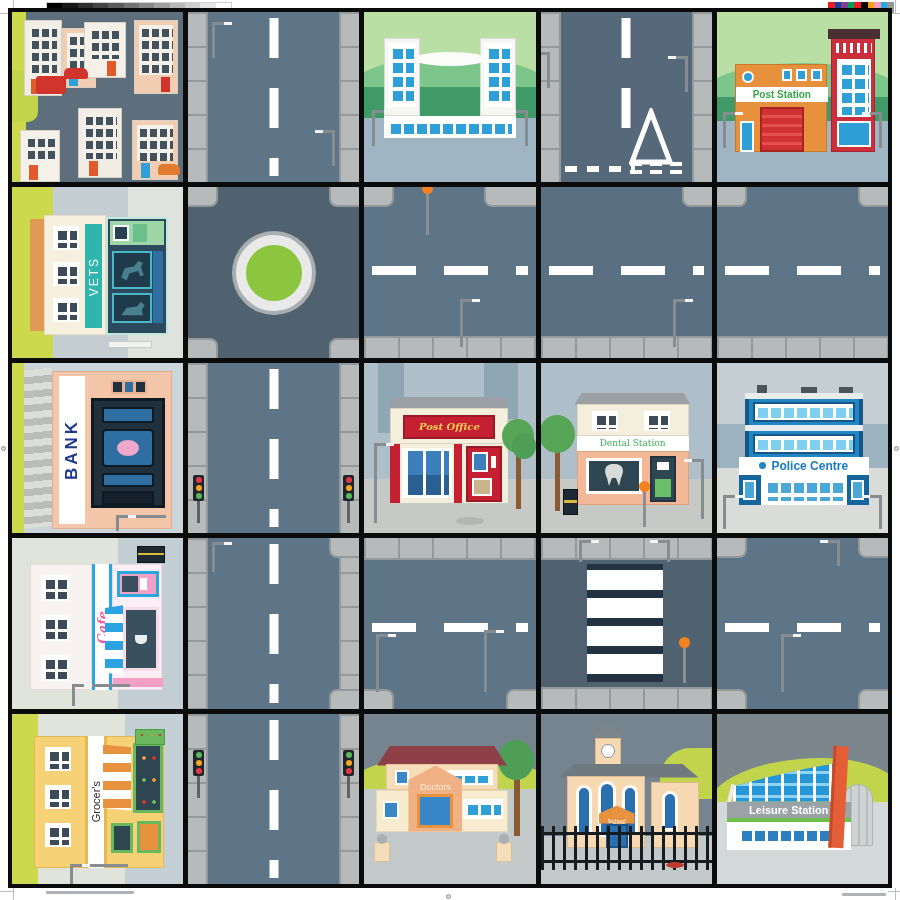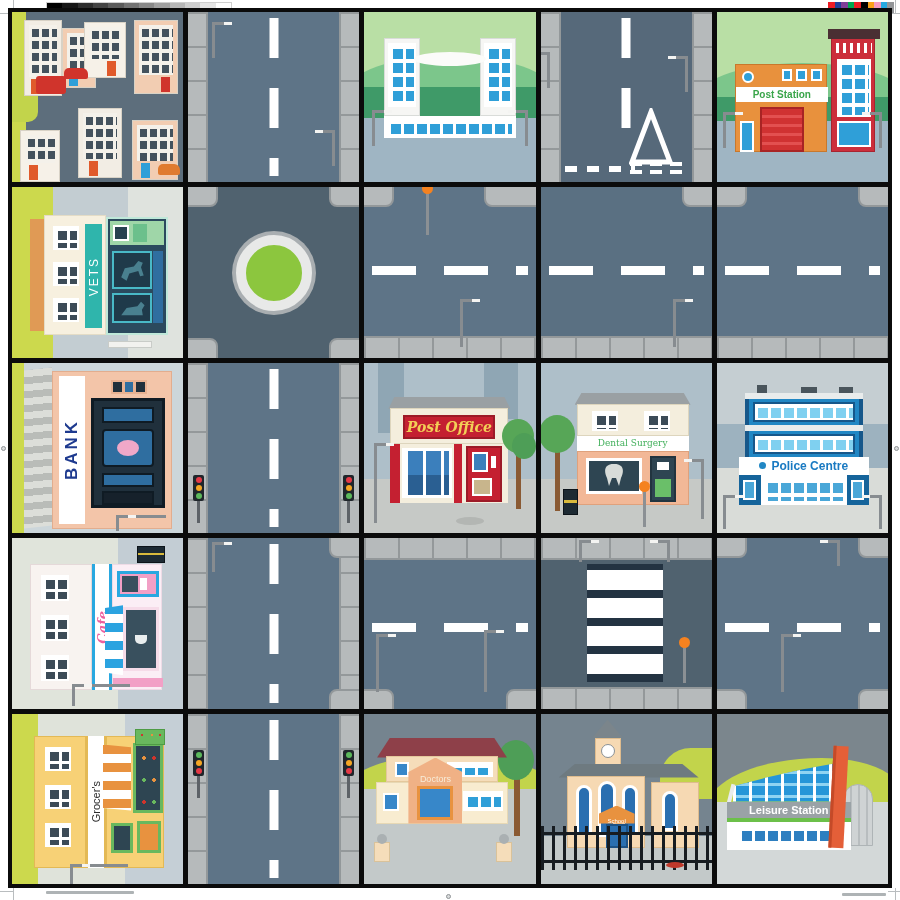--- a/index.html
+++ b/index.html
@@ -380,21 +380,21 @@
   </div>
 
   <div class="t" style="background:#aebfc9;">
     <div class="abs" style="left:14px;top:0;width:26px;height:70px;background:#8fa6b4;"></div>
     <div class="abs" style="left:120px;top:0;width:34px;height:56px;background:#8fa6b4;"></div>
     <div class="abs" style="left:0;bottom:0;width:100%;height:32%;background:#c6c9c6;"></div>
     <div class="abs" style="left:26px;top:34px;width:118px;height:106px;">
       <div class="abs" style="left:-2px;top:0;width:122px;height:12px;background:#9aa0a3;clip-path:polygon(0 100%,5% 0,95% 0,100% 100%);"></div>
       <div class="abs" style="left:0;top:11px;width:118px;height:36px;background:#f4eedd;border:1px solid #ddd5bd;">
         <div class="abs" style="left:12px;top:6px;width:92px;height:24px;background:#c42031;border:2px solid #9c1a27;display:flex;align-items:center;justify-content:center;">
-          <span style="font-family:'DejaVu Serif',serif;font-style:italic;font-weight:bold;font-size:14px;color:#f3cf57;">Post Office</span>
+          <span style="font-family:'DejaVu Serif',serif;font-style:italic;font-weight:bold;font-size:10px;color:#f3cf57;">Post Office</span>
         </div>
       </div>
       <div class="abs" style="left:0;top:47px;width:118px;height:59px;background:#f4eedd;">
         <div class="abs" style="left:0;top:0;width:10px;height:59px;background:#c42031;"></div>
         <div class="abs" style="left:64px;top:0;width:8px;height:59px;background:#c42031;"></div>
         <div class="abs" style="left:12px;top:4px;width:50px;height:50px;background:#3b7fbc;border:3px solid #ffffff;background-image:repeating-linear-gradient(90deg,#fff 0 3px,transparent 3px 18px),linear-gradient(180deg,transparent 55%,#2a5f92 55%);"></div>
         <div class="abs" style="left:76px;top:2px;width:36px;height:56px;background:#c42031;border:2px solid #9c1a27;">
           <span class="abs" style="left:4px;top:4px;width:16px;height:20px;background:#3b7fbc;border:2px solid #fff;"></span>
           <span class="abs" style="right:4px;top:8px;width:5px;height:12px;background:#ffffff;"></span>
           <span class="abs" style="left:4px;bottom:4px;width:20px;height:18px;background:#c8b58c;border:2px solid #fff;"></span>
@@ -419,21 +419,21 @@
       <span class="trunk" style="left:18px;top:36px;width:5px;height:60px;"></span>
       <span class="leaf" style="left:2px;top:0;width:36px;height:38px;"></span>
     </div>
     <div class="abs" style="left:36px;top:30px;width:112px;height:112px;">
       <div class="abs" style="left:-2px;top:0;width:116px;height:12px;background:#9aa0a3;clip-path:polygon(0 100%,6% 0,94% 0,100% 100%);"></div>
       <div class="abs" style="left:0;top:11px;width:112px;height:32px;background:#f4eedd;border:1px solid #ddd5bd;">
         <div class="wingrid abs" style="left:14px;top:6px;width:26px;height:20px;"></div>
         <div class="wingrid abs" style="left:66px;top:6px;width:26px;height:20px;"></div>
       </div>
       <div class="abs" style="left:0;top:43px;width:112px;height:15px;background:#ffffff;display:flex;align-items:center;justify-content:center;">
-        <span style="color:#43b05c;font-size:9px;font-family:'DejaVu Serif',serif;">Dental Surgery</span>
+        <span style="color:#43b05c;font-size:9px;font-family:'DejaVu Serif',serif;">Dental Station</span>
       </div>
       <div class="abs" style="left:0;top:58px;width:112px;height:54px;background:#f2b897;border:1px solid #dfa17c;">
         <div class="abs" style="left:8px;top:6px;width:56px;height:36px;background:#2e4552;border:3px solid #ffffff;display:flex;align-items:center;justify-content:center;">
           <svg width="22" height="24" viewBox="0 0 22 24">
               <path d="M4 2 C8 -1 14 -1 18 2 C21 5 20 10 18 14 L16 22 L13 14 L9 14 L6 22 L4 14 C2 10 1 5 4 2 Z" fill="#d8dcd9"></path>
             </svg>
         </div>
         <div class="abs" style="left:72px;top:4px;width:26px;height:46px;background:#2e4552;border:2px solid #22343f;">
           <span class="abs" style="left:5px;top:4px;width:12px;height:8px;background:#ffffff;"></span>
           <span class="abs" style="left:3px;bottom:3px;width:16px;height:18px;background:#6abf69;"></span>
@@ -625,21 +625,21 @@
     </div>
   </div>
 
   <div class="t" style="background:#75848f;">
     <div class="abs" style="left:-10%;top:24%;width:120%;height:26%;background:#c2d44b;border-radius:50% 50% 0 0/80% 80% 0 0;"></div>
     <div class="abs" style="left:0;top:44%;width:100%;height:56%;background:#c3c9c9;"></div>
     <div class="tree" style="right:2px;top:26px;width:36px;height:100px;">
       <span class="trunk" style="left:16px;top:30px;width:6px;height:66px;"></span>
       <span class="leaf" style="left:0;top:0;width:36px;height:40px;background:#4e9e57;"></span>
     </div>
-    <div class="abs" style="left:12px;top:24px;width:132px;height:86px;">
+    <div class="abs" style="left:12px;top:32px;width:132px;height:86px;">
       <div class="abs" style="left:8px;top:0;width:116px;height:20px;background:#8e4049;clip-path:polygon(0 100%,10% 0,90% 0,100% 100%);transform:scale(1.12,1);"></div>
       <div class="abs" style="left:10px;top:18px;width:112px;height:26px;background:#f5ddba;border:1px solid #e4c89c;">
         <div class="bluewin abs" style="left:60px;top:5px;width:46px;height:15px;"></div>
         <div class="abs" style="left:8px;top:5px;width:14px;height:15px;background:#3787c9;border:2px solid #fff;"></div>
       </div>
       <div class="abs" style="left:0;top:44px;width:132px;height:42px;background:#f8ecd0;border:1px solid #e7d8b4;">
         <div class="abs" style="left:6px;top:10px;width:16px;height:18px;background:#3787c9;border:2px solid #fff;"></div>
         <div class="bluewin abs" style="left:86px;top:8px;width:40px;height:20px;"></div>
       </div>
       <div class="abs" style="left:32px;top:20px;width:54px;height:66px;background:#f0b185;clip-path:polygon(0 22%,50% 0,100% 22%,100% 100%,0 100%);">

